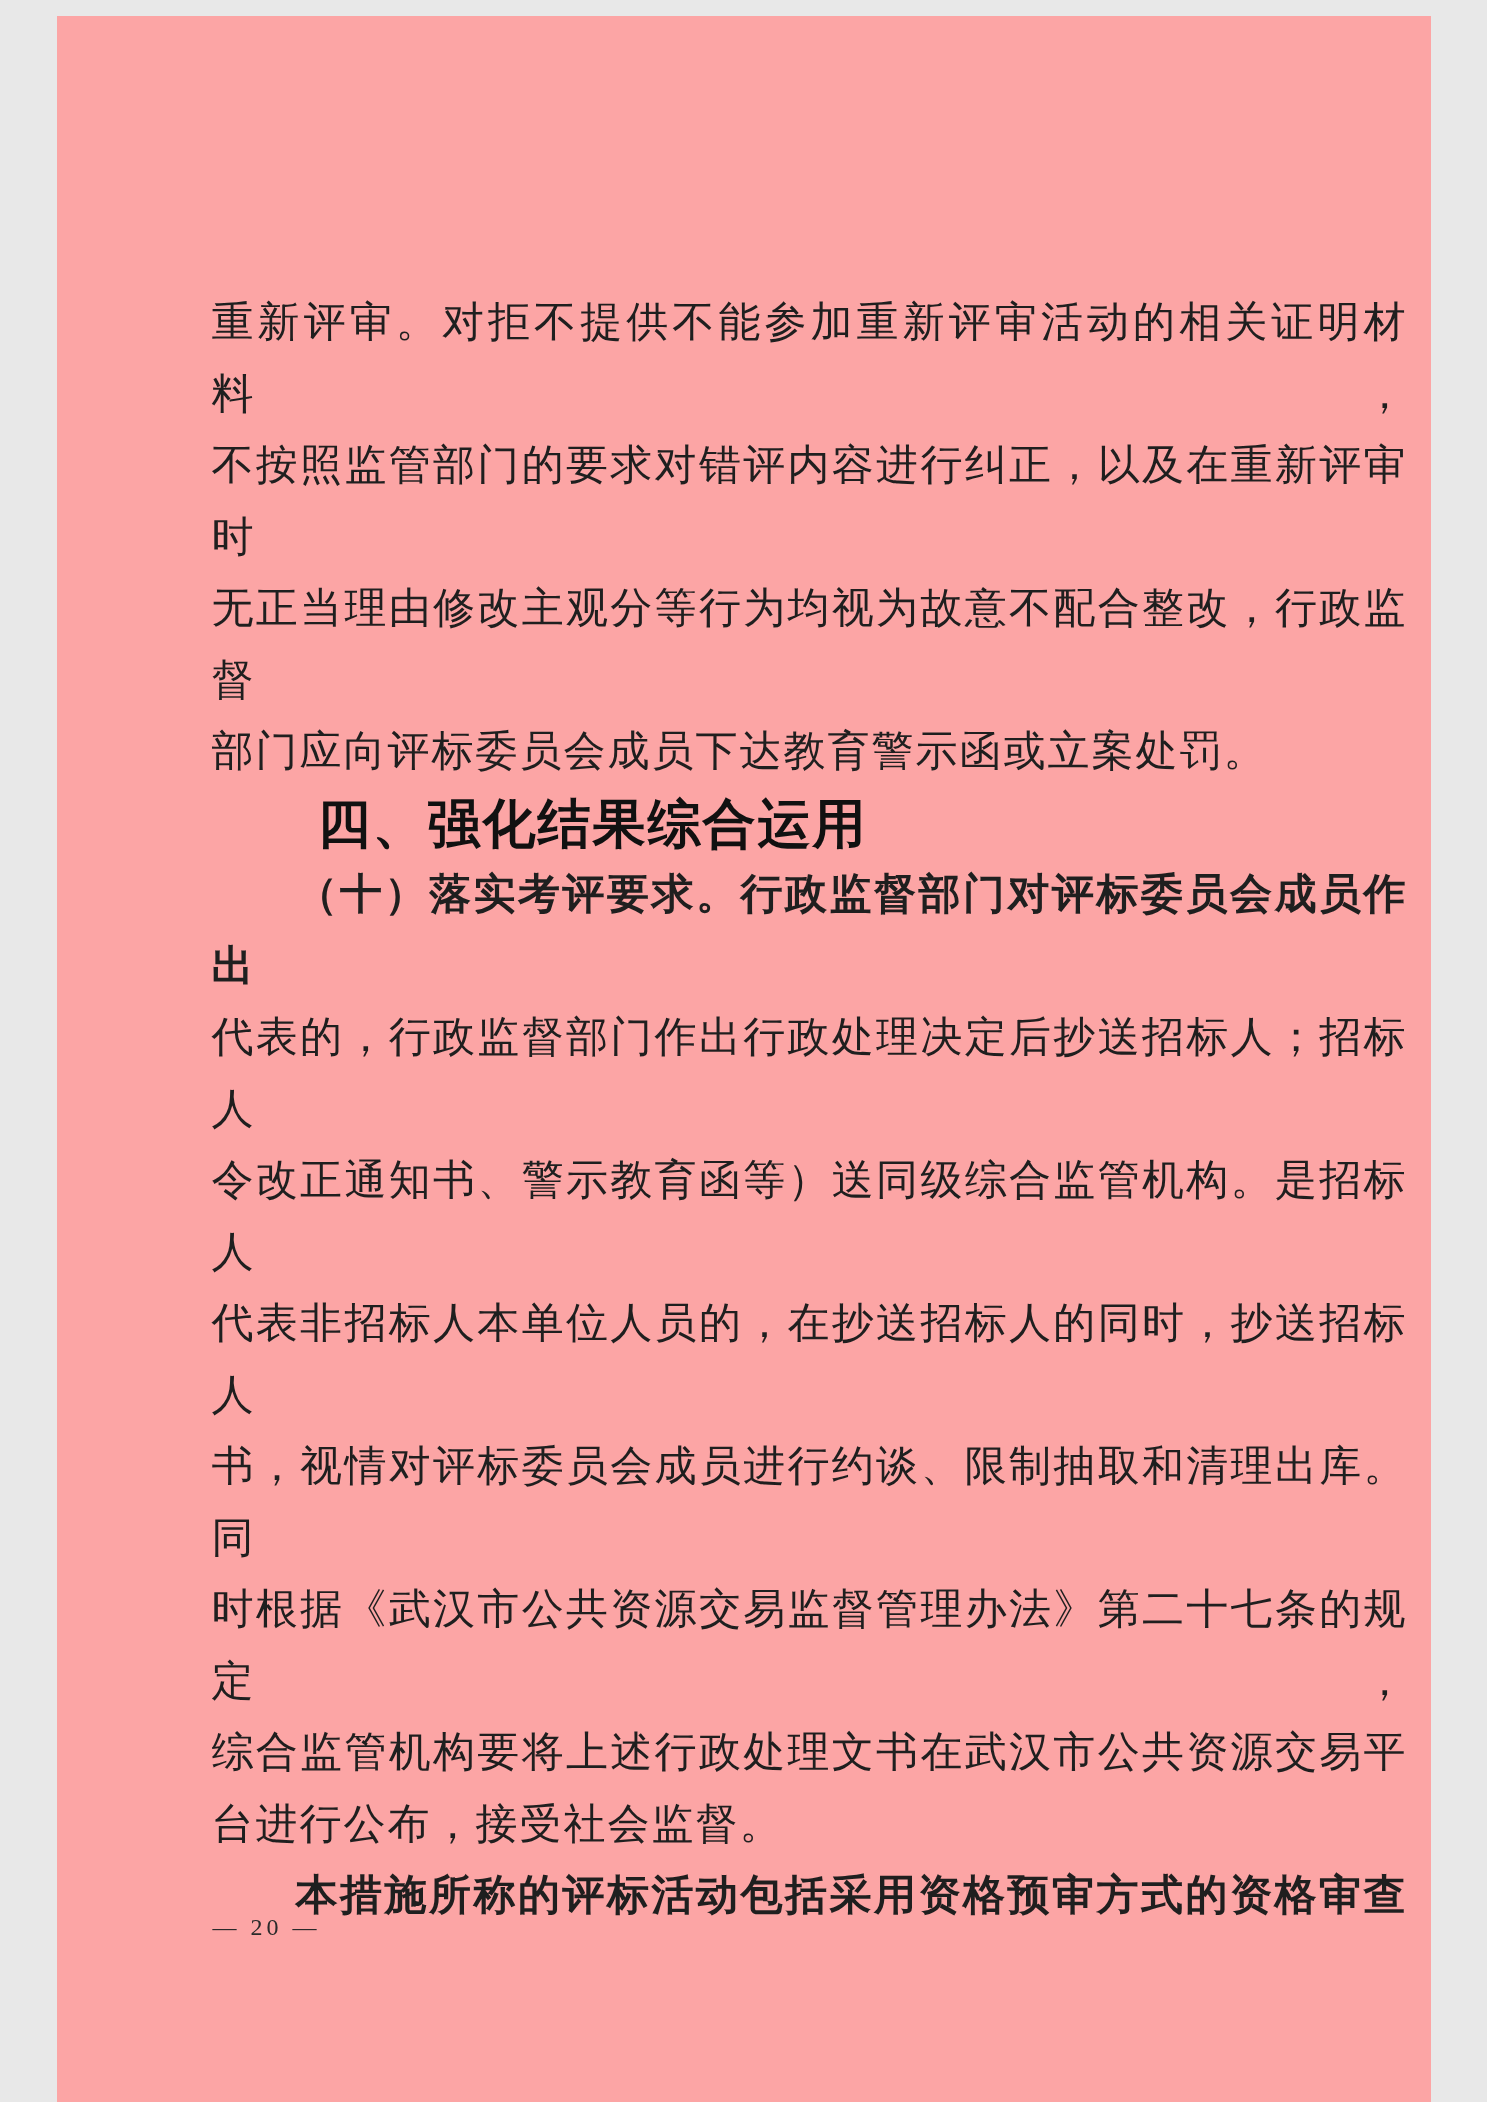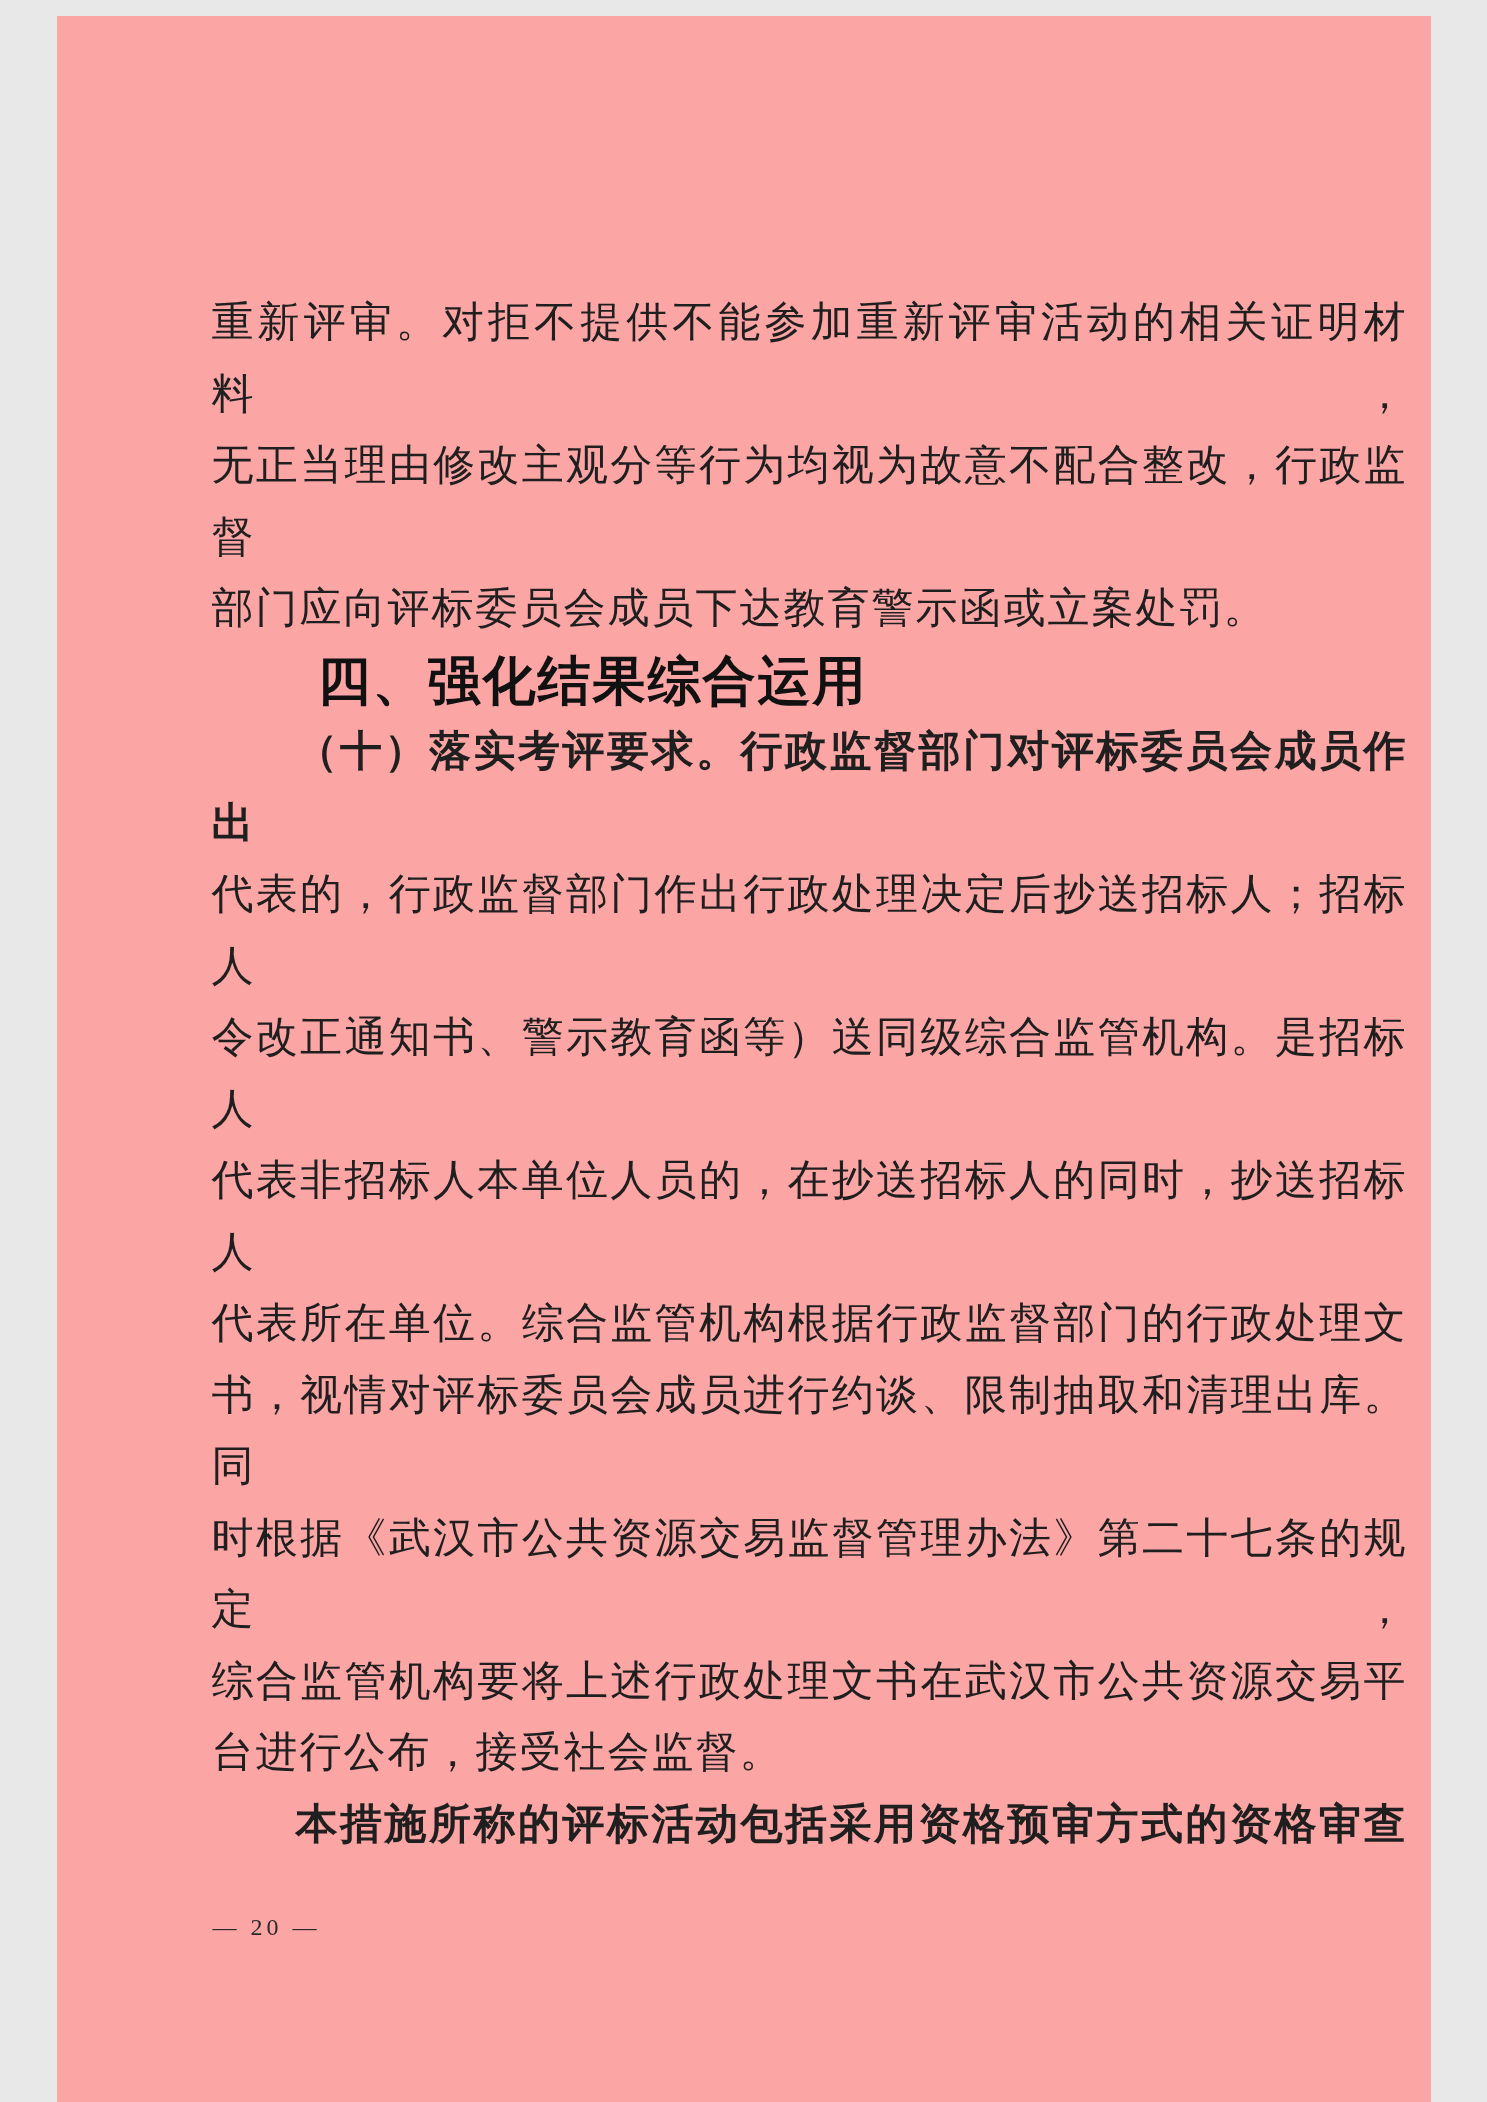--- a/index.html
+++ b/index.html
@@ -52,28 +52,28 @@
     letter-spacing: 4px;
     color: #2a2a2a;
   }
 </style>
 </head>
 <body>
 
 <div class="page">
   <div class="content">
     <div class="textline j">重新评审。对拒不提供不能参加重新评审活动的相关证明材料，</div>
+    <div class="textline j">不按照监管部门的要求对错评内容进行纠正，以及在重新评审时</div>
     <div class="textline j">无正当理由修改主观分等行为均视为故意不配合整改，行政监督</div>
     <div class="textline">部门应向评标委员会成员下达教育警示函或立案处罚。</div>
     <div class="textline heading ind">四、强化结果综合运用</div>
     <div class="textline j ind">（十）落实考评要求。行政监督部门对评标委员会成员作出</div>
     <div class="textline j">代表的，行政监督部门作出行政处理决定后抄送招标人；招标人</div>
     <div class="textline j">令改正通知书、警示教育函等）送同级综合监管机构。是招标人</div>
     <div class="textline j">代表非招标人本单位人员的，在抄送招标人的同时，抄送招标人</div>
-    <div class="textline j">代表所在单位。综合监管机构根据行政监督部门的行政处理文</div>
     <div class="textline j">书，视情对评标委员会成员进行约谈、限制抽取和清理出库。同</div>
     <div class="textline j">时根据《武汉市公共资源交易监督管理办法》第二十七条的规定，</div>
     <div class="textline j">综合监管机构要将上述行政处理文书在武汉市公共资源交易平</div>
     <div class="textline">台进行公布，接受社会监督。</div>
     <div class="textline j ind">本措施所称的评标活动包括采用资格预审方式的资格审查</div>
 
   </div>
 
   <div class="footer">— 20 —</div>
 </div>

